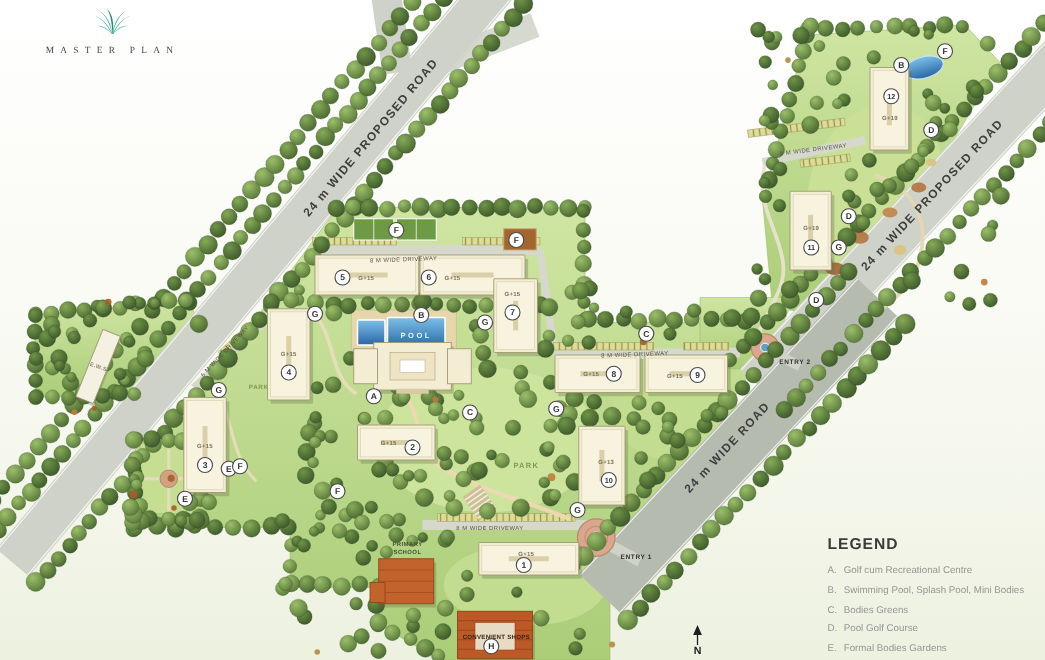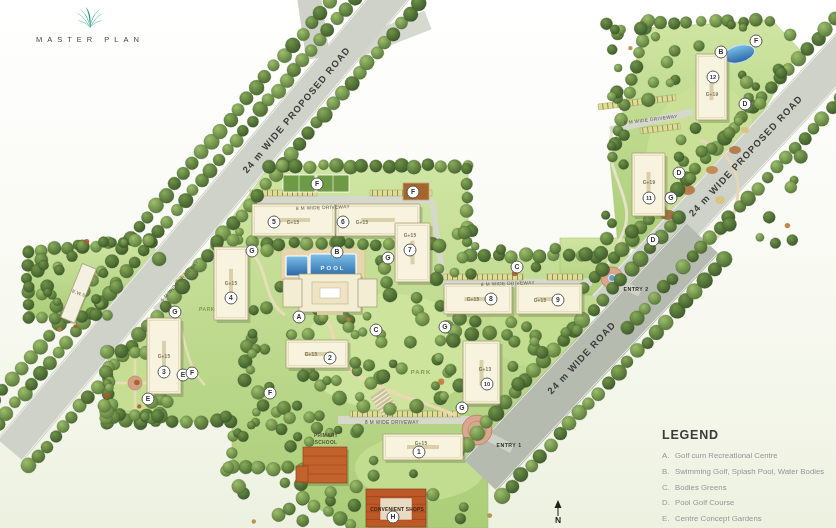--- a/index.html
+++ b/index.html
@@ -3,21 +3,21 @@
 <meta charset="utf-8">
 <style>
   html,body{margin:0;padding:0;background:#fff;}
   .stage{position:relative;width:836px;height:528px;background:#fff;overflow:hidden;
          font-family:"Liberation Sans",sans-serif;}
   #map{position:absolute;left:0;top:0;}
   .logo{position:absolute;left:10px;top:4px;width:160px;text-align:center;z-index:5;}
   .palm{width:34px;height:26px;display:block;margin:0 auto 1px auto;}
   .logo-title{font-family:"Liberation Serif",serif;font-size:18px;color:#8d959d;
               letter-spacing:1px;white-space:nowrap;}
-  .logo-sub{font-size:7.5px;color:#43474d;letter-spacing:5px;margin-top:5px;white-space:nowrap;}
+  .logo-sub{font-size:7.5px;color:#43474d;letter-spacing:5px;margin-top:5px;white-space:nowrap;font-family:Liberation Serif, serif;}
   .legend{position:absolute;left:662px;top:428px;width:176px;z-index:5;}
   .legend-title{font-size:12.5px;font-weight:bold;color:#3b3b3b;letter-spacing:.8px;margin-bottom:9px;}
   .legend-row{display:flex;font-size:7.8px;color:#969696;margin-bottom:6.8px;white-space:nowrap;}
   .legend-row .k{width:13px;flex:none;}
   svg text{font-family:"Liberation Sans",sans-serif;}
 </style>
 </head>
 <body>
 
 <div class="stage">
@@ -1002,30 +1002,30 @@
 
   <div class="legend">
     <div class="legend-title">LEGEND</div>
     <div id="legend-items">
         <div class="legend-row">
           <span class="k">A.</span>
           <span>Golf cum Recreational Centre</span>
         </div>
         <div class="legend-row">
           <span class="k">B.</span>
-          <span>Swimming Golf, Splash Pool, Water Bodies</span>
+          <span>Swimming Pool, Splash Pool, Mini Bodies</span>
         </div>
         <div class="legend-row">
           <span class="k">C.</span>
           <span>Bodies Greens</span>
         </div>
         <div class="legend-row">
           <span class="k">D.</span>
           <span>Pool Golf Course</span>
         </div>
         <div class="legend-row">
           <span class="k">E.</span>
-          <span>Centre Concept Gardens</span>
+          <span>Formal Bodies Gardens</span>
         </div>
       </div>
   </div>
 
 </div>
 
 </body></html>

